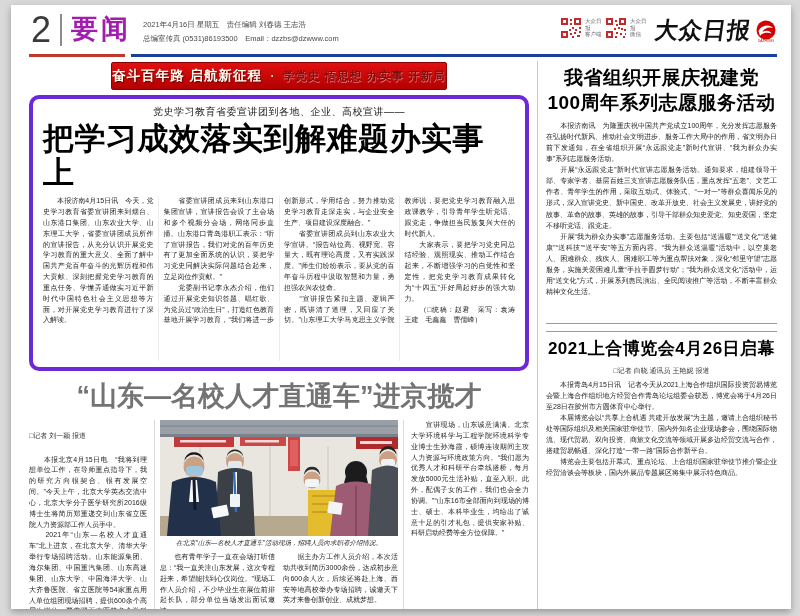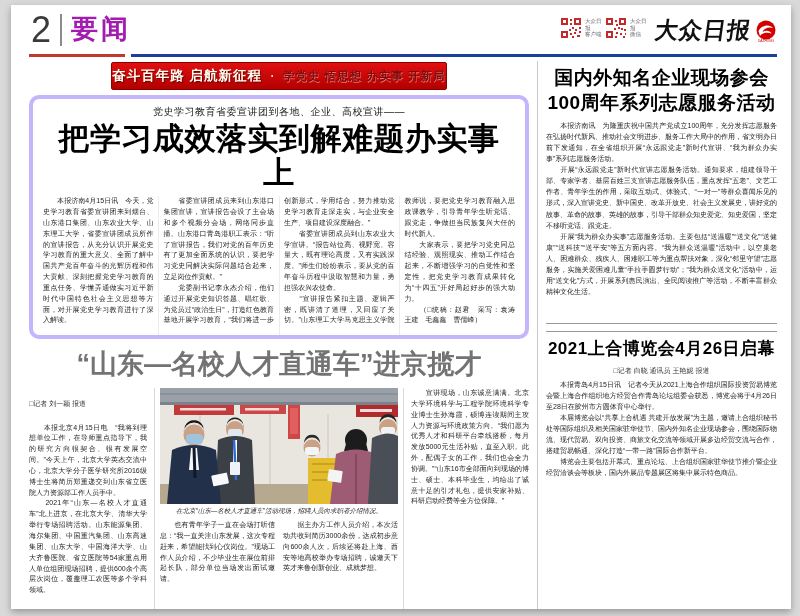--- a/index.html
+++ b/index.html
@@ -38,23 +38,23 @@
   
   .content { display:flex; margin-top:4px; height:548px; }
   .main-col { width:500px; }
   .right-rail { flex:1; border-left:1px solid #c8c8c8; margin-left:8px; padding-left:8px; overflow:hidden; }
   
   .banner { width:fit-content; margin:1px auto 5px; background:linear-gradient(#e01010,#b30000); border:1px solid #8d0000; border-radius:2px; padding:3px 0 4px; text-align:center; white-space:nowrap; }
   .banner-main { color:#fffef2; font-weight:bold; font-size:13.5px; letter-spacing:1px; text-shadow:1px 1px 1px #6e0000; }
   .banner-sep { color:#ffd7a0; font-weight:bold; font-size:12px; margin:0 4px; }
   .banner-sub { color:#7e0b0b; font-weight:bold; font-size:11.5px; letter-spacing:1px; text-shadow:.5px .5px 0 #f07070; }
   
-  .lead-box { border:4px solid #c4b5fd; border-radius:10px; padding:5px 10px 7px; height:244px; overflow:hidden; }
+  .lead-box { border:4px solid #6d28d9; border-radius:10px; padding:5px 10px 7px; height:276px; overflow:hidden; }
   .lead-kicker { text-align:center; font-size:10px; color:#222; letter-spacing:.5px; margin:1px 0 3px; }
-  .lead-headline { text-align:center; font-size:31px; font-weight:900; color:#000; letter-spacing:.5px; line-height:1.1; margin-bottom:6px; }
+  .lead-headline { text-align:left; font-size:31px; font-weight:900; color:#000; letter-spacing:.5px; line-height:1.1; margin-bottom:6px; }
   .lead-body { column-count:4; column-gap:10px; column-rule:1px solid #ececec; font-size:7px; line-height:1.55; color:#1d1d1d; text-align:justify; white-space:pre-line; height:165px; overflow:hidden; }
   
   .talent { margin-top:7px; }
   .talent-headline { text-align:center; font-size:27px; font-weight:900; color:#737373; letter-spacing:0; margin-bottom:6px; white-space:nowrap; }
   .talent-grid { display:flex; gap:7px; height:226px; overflow:hidden; }
   .t-col { width:118px; font-size:7px; line-height:1.55; color:#1d1d1d; text-align:justify; white-space:pre-line; }
   .t-byline { font-size:7px; color:#333; margin-bottom:2px; white-space:nowrap; }
   .t-mid { width:250px; border-left:1px solid #d9d9d9; border-right:1px solid #d9d9d9; padding:0 5px; }
   .photo { width:238px; height:116px; display:block; }
   .photo-caption { font-size:6.5px; font-style:italic; color:#2a2a2a; text-align:center; margin:3px 0 4px; }
@@ -72,20 +72,24 @@
 </style>
 </head>
 <body>
 
 <div class="page">
 
   <div class="masthead">
     <div class="pageno">2</div>
     <div class="pageno-divider"></div>
     <div class="section-title">要闻</div>
+    <div class="masthead-meta">
+      <div>2021年4月16日 星期五　责任编辑 刘春德 王志浩</div>
+      <div>总编室传真 (0531)86193500　Email：dzzbs@dzwww.com</div>
+    </div>
     <div class="masthead-spacer"></div>
     <div class="qr-group">
       <svg class="qr" viewBox="0 0 22 22">
         <rect width="22" height="22" fill="#fff"></rect>
         <g fill="#c42a2a">
           <rect x="1" y="1" width="7" height="7"></rect>
             <rect x="14" y="1" width="7" height="7"></rect>
             <rect x="1" y="14" width="7" height="7"></rect>
           <rect x="3" y="3" width="3" height="3" fill="#fff"></rect>
             <rect x="16" y="3" width="3" height="3" fill="#fff"></rect>
@@ -229,21 +233,21 @@
             </div>
           </div>
           <div class="t-col">　　宣讲现场，山东诚意满满。北京大学环境科学与工程学院环境科学专业博士生孙海霞，硕博连读期间主攻人力资源与环境政策方向。“我们愿为优秀人才和科研平台牵线搭桥，每月发放5000元生活补贴，直至入职。此外，配偶子女的工作，我们也会全力协调。”“山东16市全部面向到现场的博士、硕士、本科毕业生，均给出了诚意十足的引才礼包，提供安家补贴、科研启动经费等全方位保障。”</div>
         </div>
       </div>
     </div>
 
     <div class="right-rail">
 
       <div>
-        <div class="rr-headline">国内外知名企业现场参会
+        <div class="rr-headline">我省组织开展庆祝建党
 100周年系列志愿服务活动</div>
         <div class="rr-body clamp-a">　　本报济南讯　为隆重庆祝中国共产党成立100周年，充分发挥志愿服务在弘扬时代新风、推动社会文明进步、服务工作大局中的作用，省文明办日前下发通知，在全省组织开展“永远跟党走”新时代宣讲、“我为群众办实事”系列志愿服务活动。
 　　开展“永远跟党走”新时代宣讲志愿服务活动。通知要求，组建领导干部、专家学者、基层百姓三支宣讲志愿服务队伍，重点发挥“五老”、文艺工作者、青年学生的作用，采取互动式、体验式、“一对一”等群众喜闻乐见的形式，深入宣讲党史、新中国史、改革开放史、社会主义发展史，讲好党的故事、革命的故事、英雄的故事，引导干部群众知史爱党、知史爱国，坚定不移听党话、跟党走。
 　　开展“我为群众办实事”志愿服务活动。主要包括“送温暖”“送文化”“送健康”“送科技”“送平安”等五方面内容。“我为群众送温暖”活动中，以空巢老人、困难群众、残疾人、困难职工等为重点帮扶对象，深化“邻里守望”志愿服务，实施关爱困难儿童“手拉手圆梦行动”；“我为群众送文化”活动中，运用“送文化”方式，开展系列惠民演出、全民阅读推广等活动，不断丰富群众精神文化生活。</div>
       </div>
 
       <div class="rr-divider"></div>
 
 
       <div class="rr-divider"></div>

